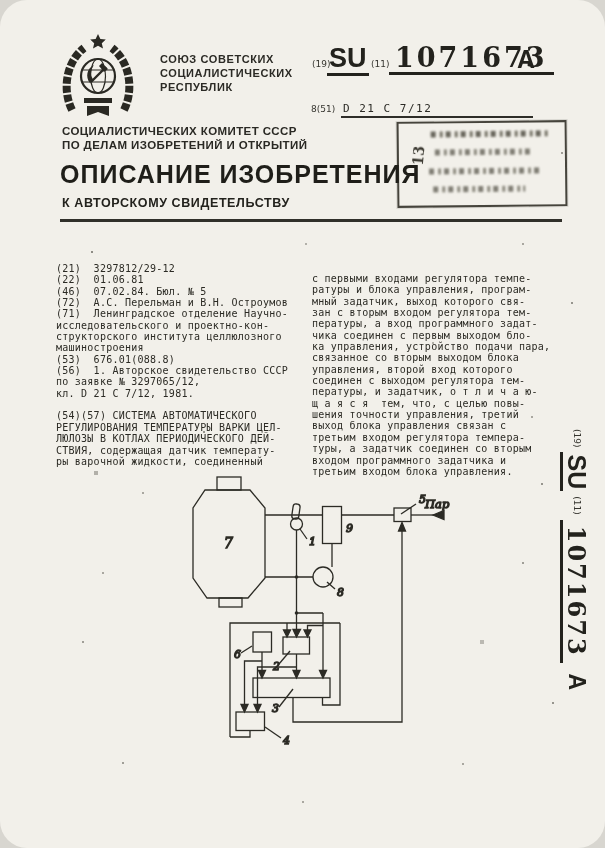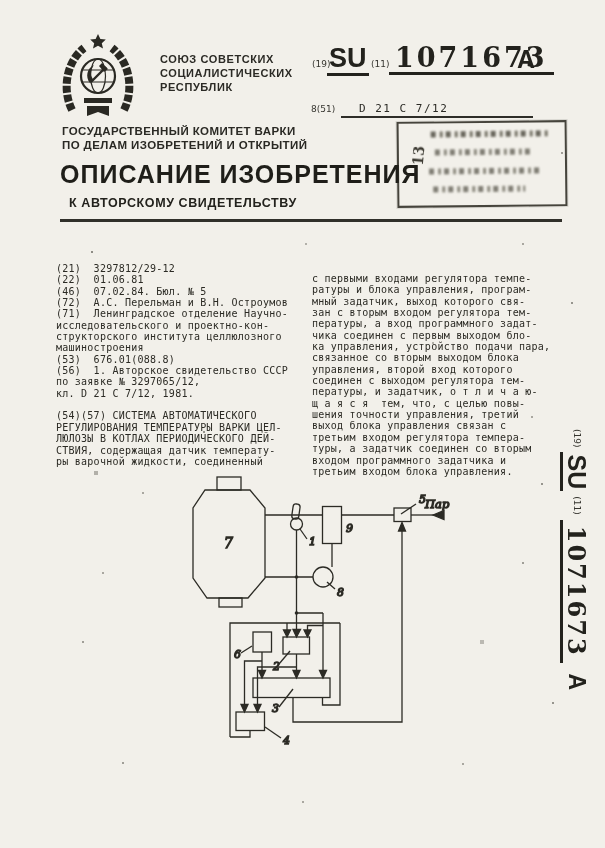--- a/index.html
+++ b/index.html
@@ -1,60 +1,61 @@
 <!DOCTYPE html>
 <html><head>
 <meta charset="utf-8">
 <style>
   html,body{margin:0;padding:0;background:#d8d6d0;}
   .page{
     position:relative; width:605px; height:848px; margin:0 auto;
     background:#f2f0ea; overflow:hidden; color:#26251f;
     font-family:"DejaVu Sans Mono", monospace;
+    border-radius:27px;
   }
   .abs{position:absolute;}
   .country{
     left:160px; top:52px; font:bold 11px/14px "Liberation Sans", sans-serif;
     letter-spacing:.6px; color:#2b2a25; white-space:pre;
   }
   .committee{
     left:62px; top:124px; font:bold 11.5px/14px "Liberation Sans", sans-serif;
     letter-spacing:.4px; color:#2a2924; white-space:pre;
   }
   .code-small{font:9px/9px "DejaVu Sans", sans-serif; color:#35342e;}
   .su-big{
     font:bold 27px/27px "Liberation Sans", sans-serif; color:#23221d;
     border-bottom:3px solid #23221d; padding:0 2px 1px 2px;
   }
   .num-big{
     font:bold 27px/27px "DejaVu Serif", serif; letter-spacing:3px; color:#23221d;
     border-bottom:3px solid #23221d; padding:0 6px 1px 6px;
   }
   .kind-big{font:bold 25px/25px "Liberation Sans", sans-serif; color:#23221d;}
-  .ipc{font:11px/11px "DejaVu Sans Mono", monospace; letter-spacing:1.5px; color:#2b2a25;margin-left:16px;}
+  .ipc{font:11px/11px "DejaVu Sans Mono", monospace; letter-spacing:1.5px; color:#2b2a25;}
   .ipc-rule{background:#2e2d28; height:2px;}
   .stamp{
     left:397px; top:121px; width:166px; height:82px;
     border:2px solid #46443c; transform:rotate(-.6deg);
     box-shadow:0 0 0 1px rgba(70,68,60,.15);
   }
   .stamp .scrawl{
     position:absolute; height:6px; filter:blur(1.1px); opacity:.75;
     background:repeating-linear-gradient(90deg,#5a574c 0 5px,transparent 5px 9px,#6a675a 9px 12px,transparent 12px 15px);
   }
   .stamp-no{
     position:absolute; left:10px; top:24px; font:bold 14px "DejaVu Serif", serif;
     transform:rotate(-84deg); color:#3c3a32; filter:blur(.3px);
   }
   .doc-title{
     left:60px; top:160px; font:bold 25px/28px "Liberation Sans", sans-serif;
     letter-spacing:1px; color:#1f1e19;
   }
   .doc-sub{
-    left:69px; top:196px; font:bold 12.5px/14px "Liberation Sans", sans-serif;
+    left:62px; top:196px; font:bold 12.5px/14px "Liberation Sans", sans-serif;
     letter-spacing:.6px; color:#23221d;
   }
   .title-rule{left:60px; top:219px; width:502px; height:3px; background:#31302a;
     box-shadow:0 4px 0 -3px rgba(49,48,42,.35);}
   .col{
     font:10px/11.35px "DejaVu Sans Mono", monospace; letter-spacing:.25px;
     color:#2b2a24; white-space:pre;
   }
   .vert-num{
     left:589px; top:429px; width:215px; height:44px;
@@ -105,21 +106,21 @@
   <span class="abs code-small" style="left:312px;top:60px">(19)</span>
   <span class="abs su-big" style="left:327px;top:45px">SU</span>
   <span class="abs code-small" style="left:371px;top:60px">(11)</span>
   <span class="abs num-big" style="left:389px;top:44px">1071673</span>
   <span class="abs kind-big" style="left:517px;top:47px">А</span>
 
   <span class="abs code-small" style="left:311px;top:105px">8(51)</span>
   <span class="abs ipc" style="left:343px;top:103px">D 21 C 7/12</span>
   <div class="abs ipc-rule" style="left:341px;top:116px;width:192px"></div>
 
-  <div class="abs committee">ГОСУДАРСТВЕННЫЙ КОМИТЕТ ВАРКИ
+  <div class="abs committee">СОЦИАЛИСТИЧЕСКИХ КОМИТЕТ СССР
 ПО ДЕЛАМ ИЗОБРЕТЕНИЙ И ОТКРЫТИЙ</div>
 
   <div class="abs stamp">
     <span class="stamp-no">13</span>
     <div class="scrawl" style="left:32px;top:8px;width:118px;opacity:.9"></div>
     <div class="scrawl" style="left:36px;top:26px;width:96px"></div>
     <div class="scrawl" style="left:30px;top:45px;width:110px"></div>
     <div class="scrawl" style="left:34px;top:63px;width:92px"></div>
   </div>
 

